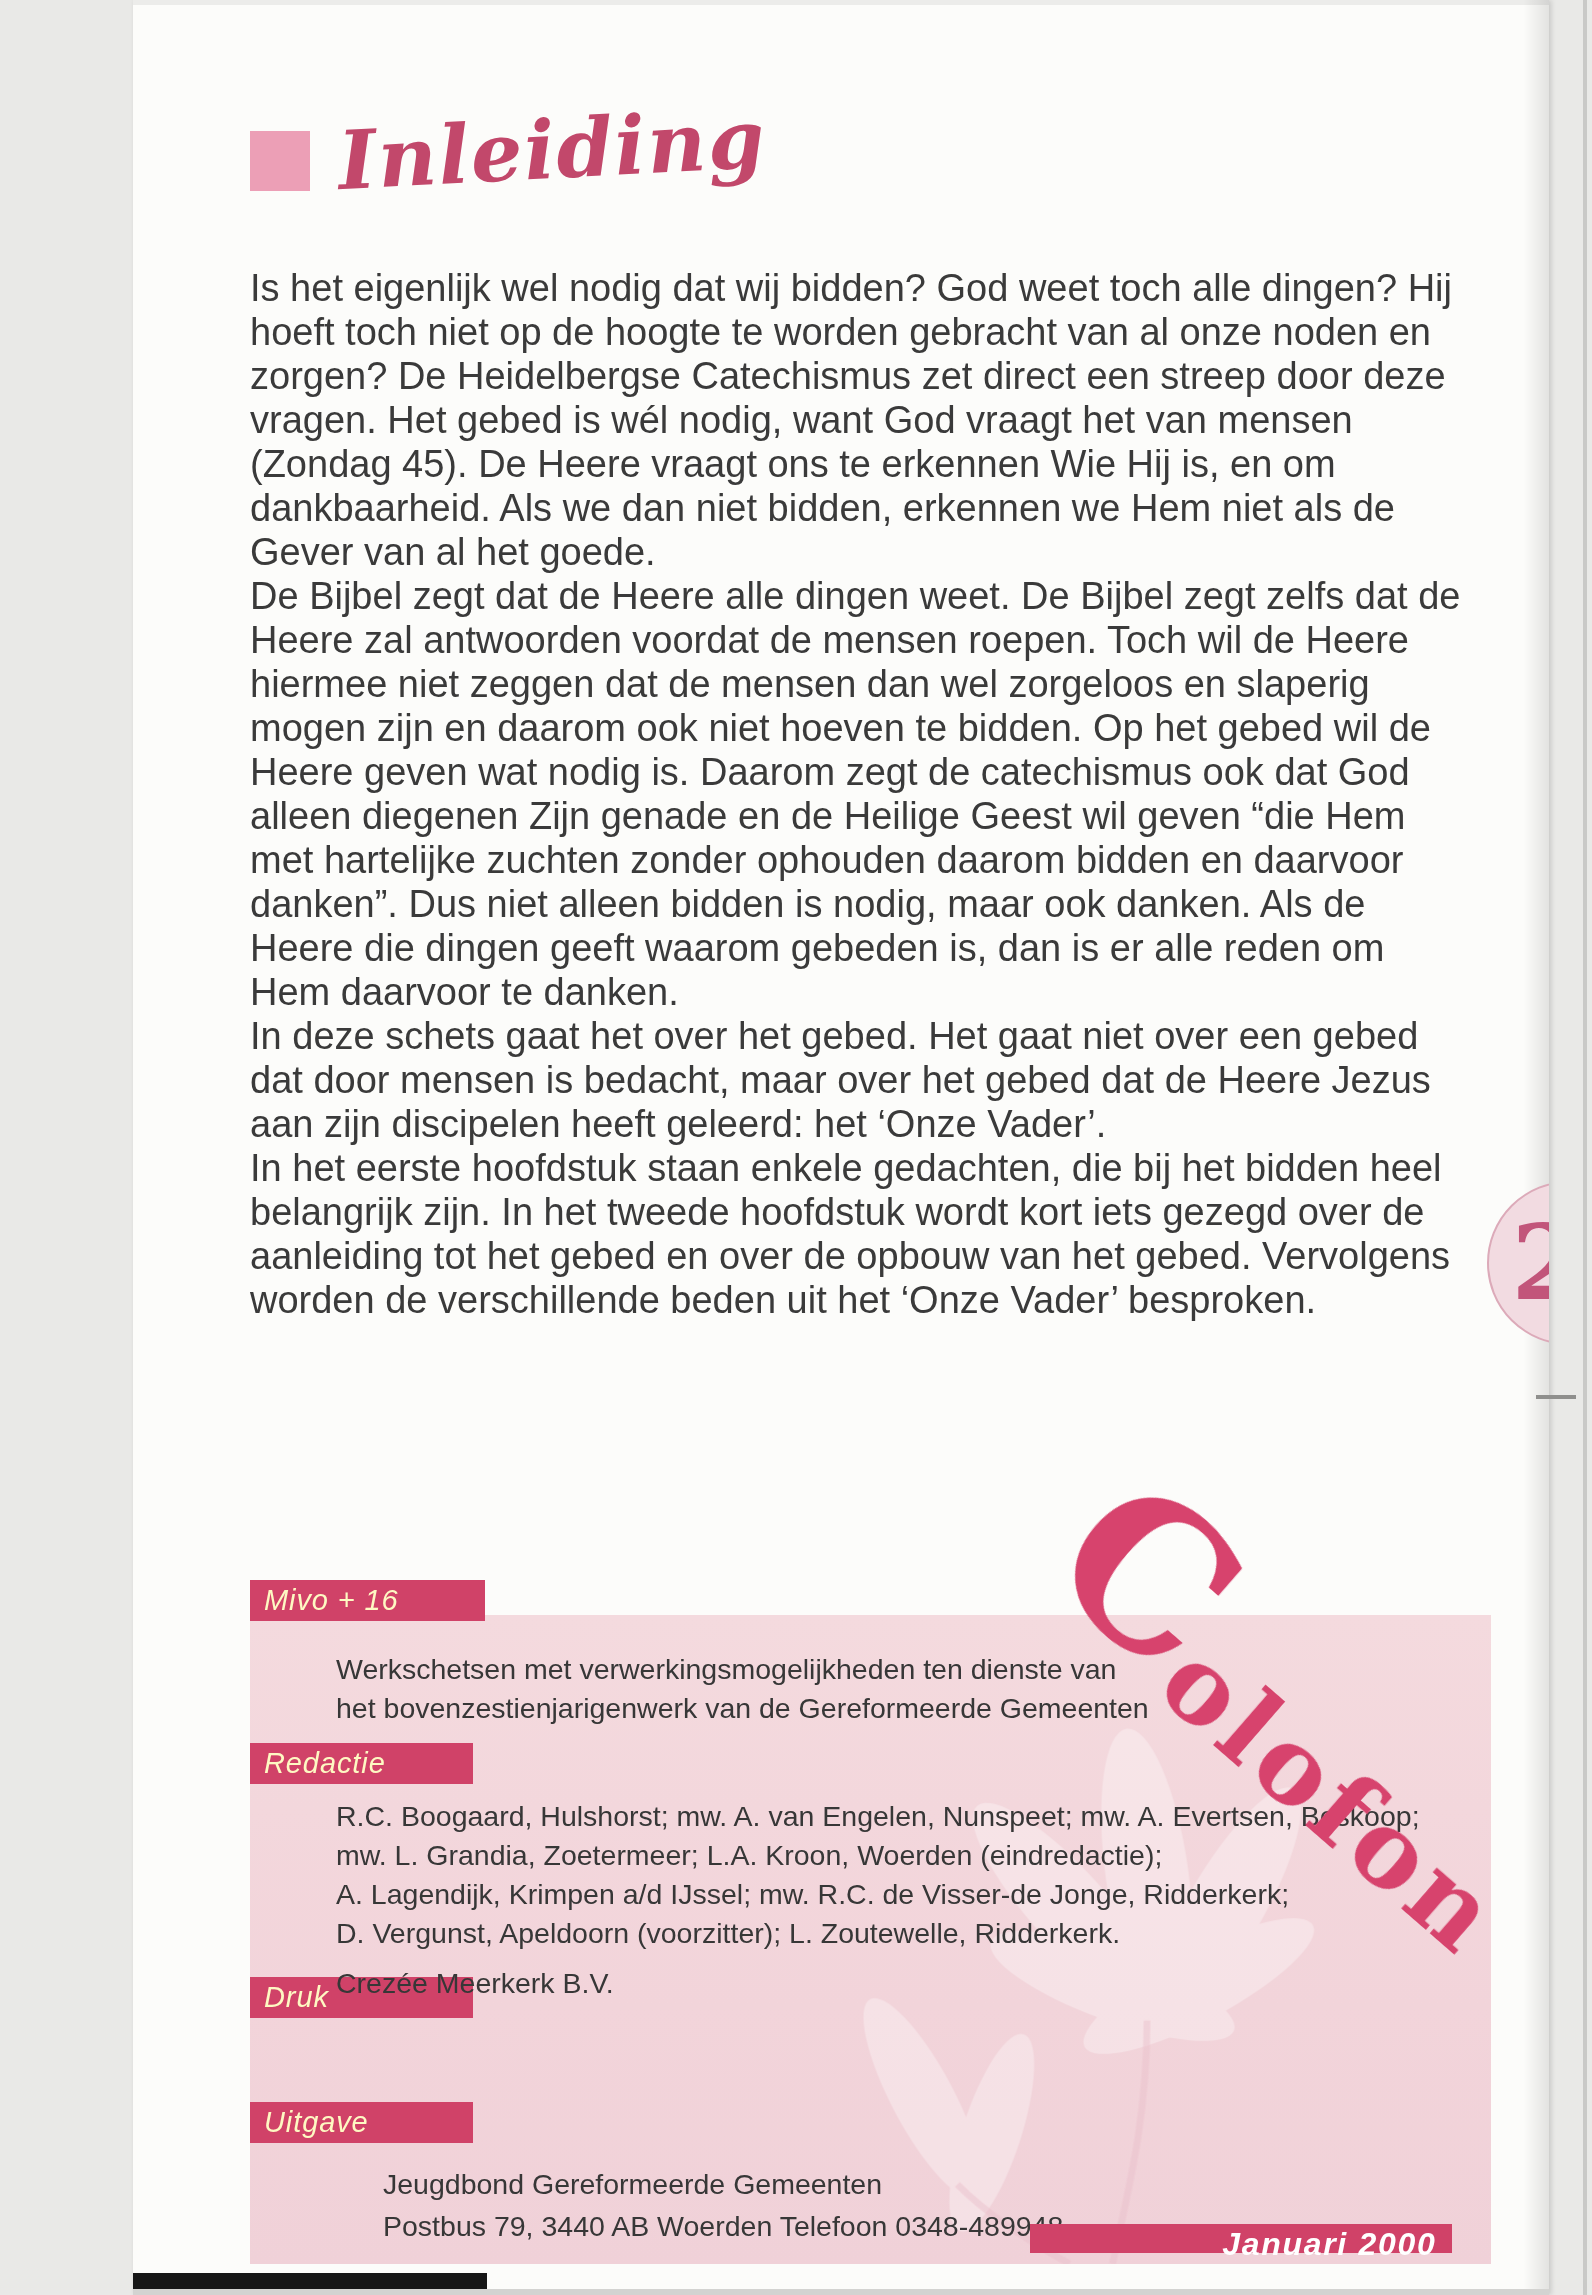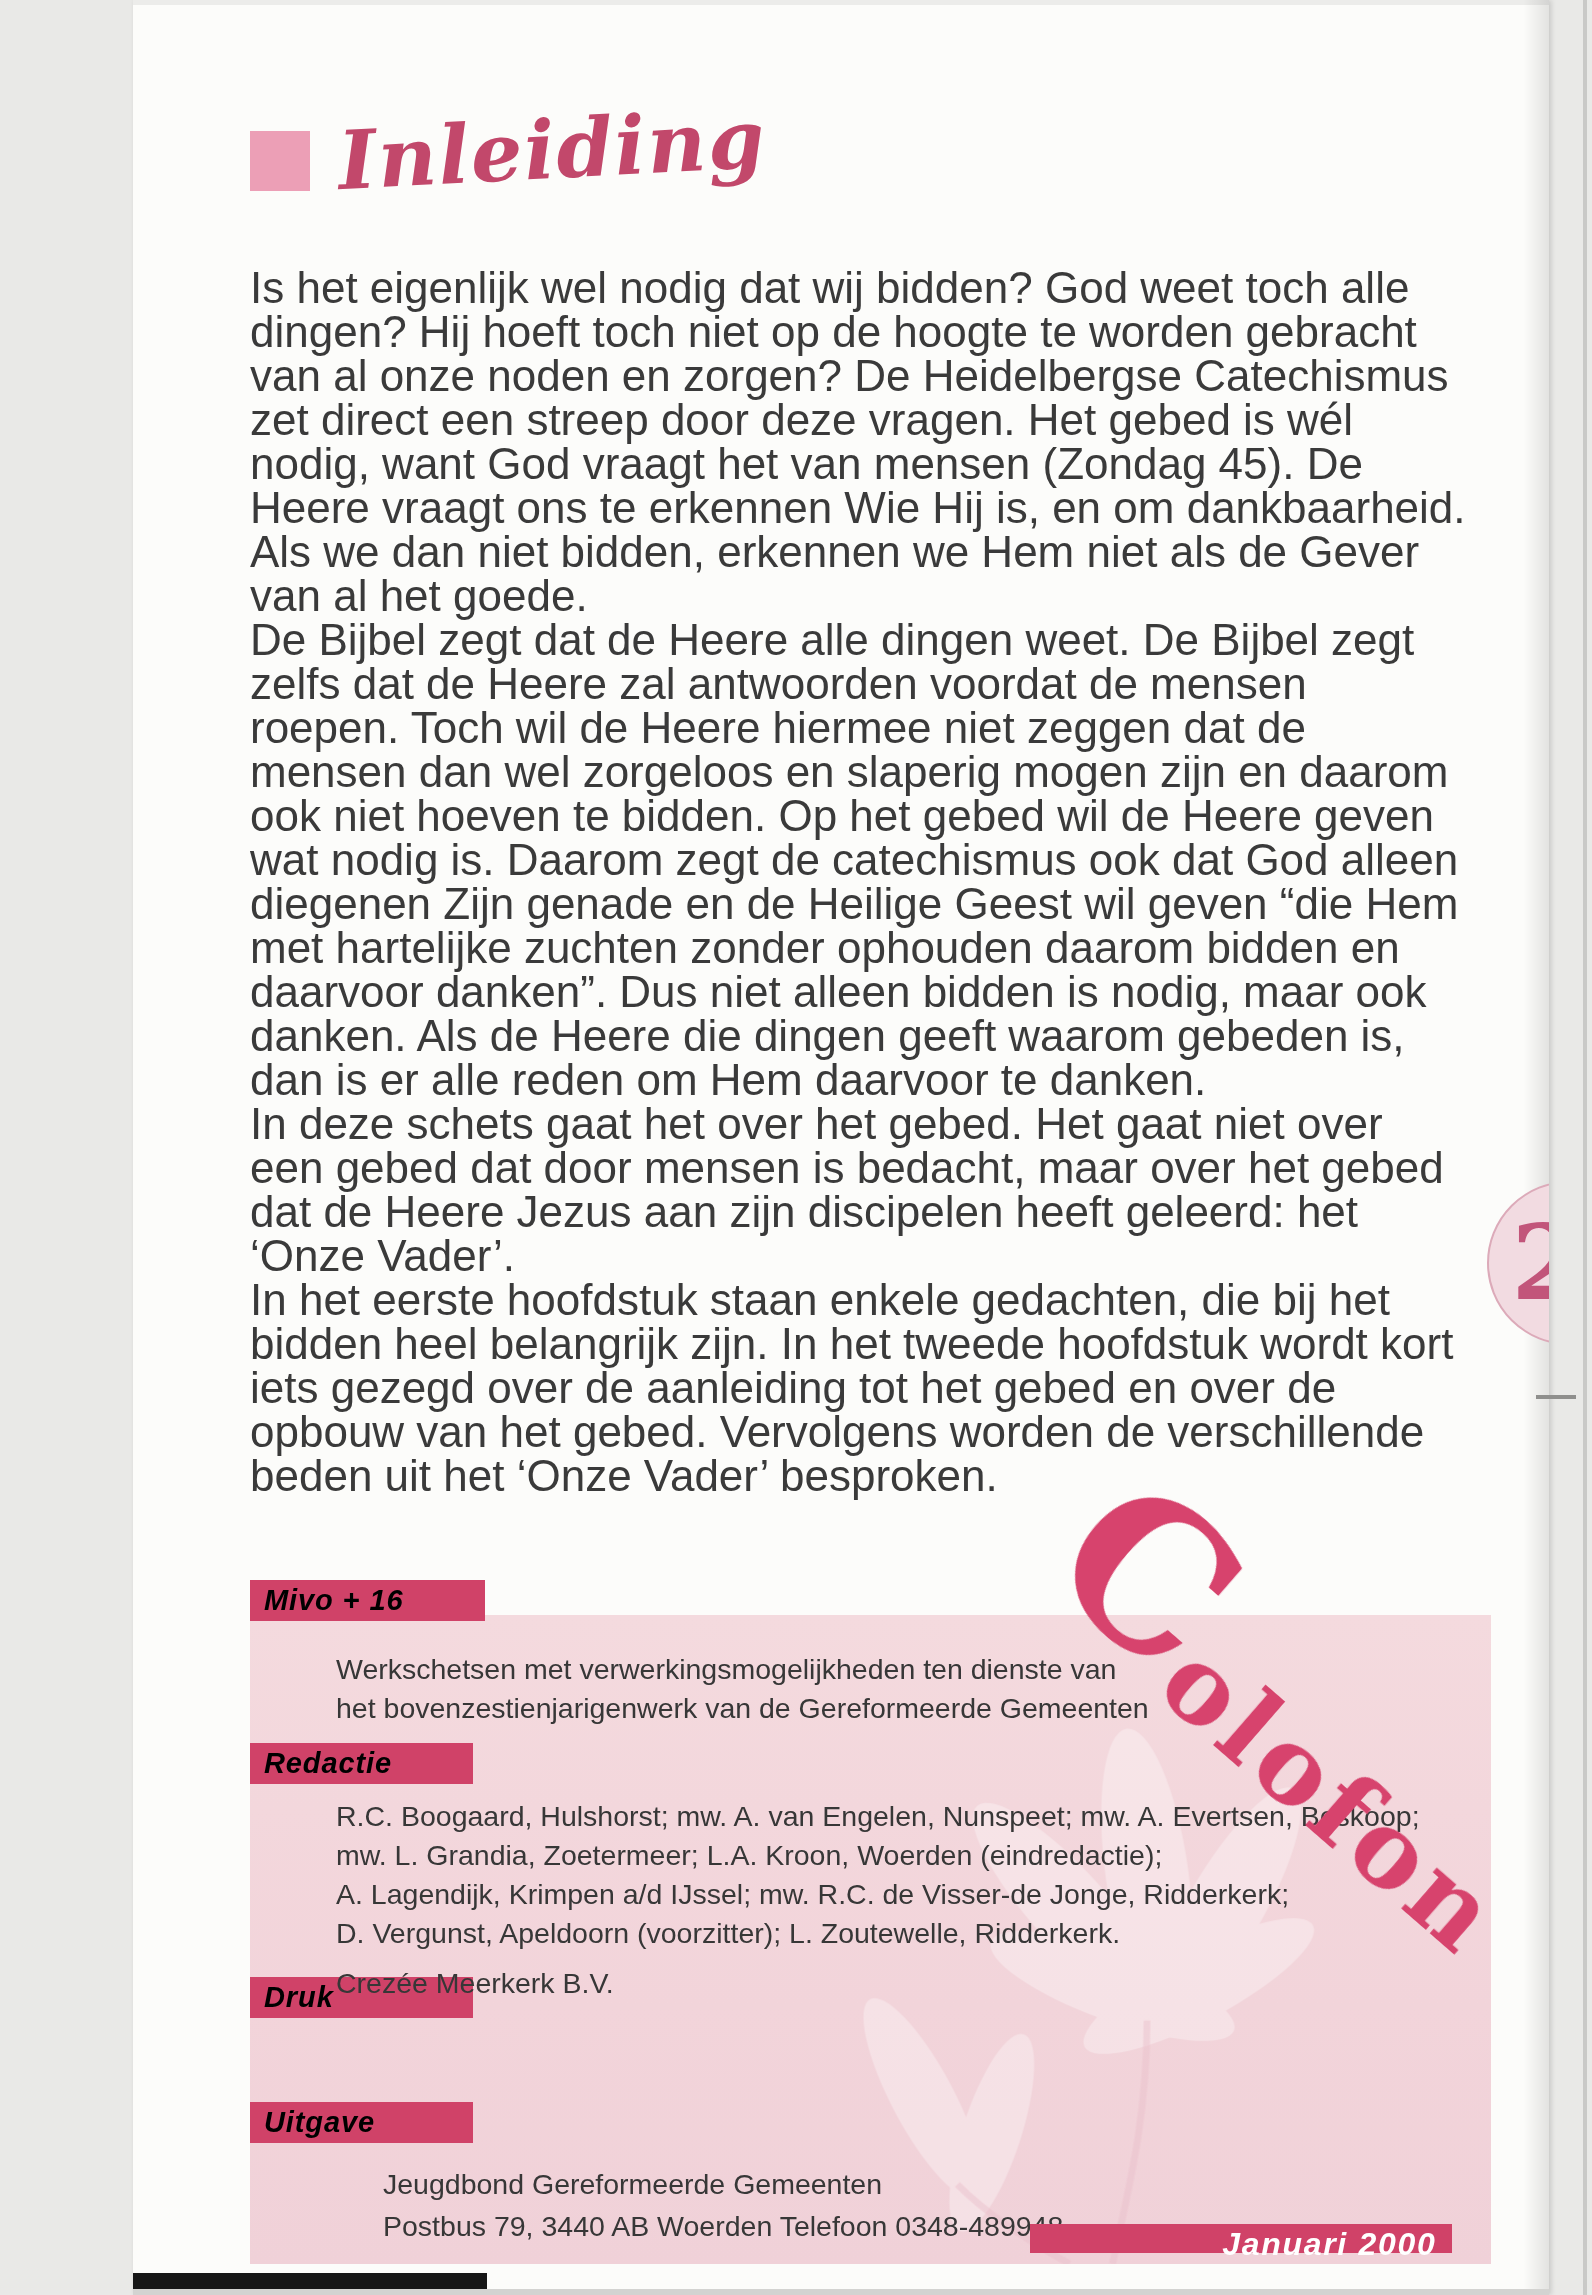--- a/index.html
+++ b/index.html
@@ -39,37 +39,37 @@
     font-family:"DejaVu Serif", serif;
     font-style:italic;font-weight:bold;
     font-size:81px;color:#c2486b;
     transform:rotate(-3deg);
     letter-spacing:1.7px;
   }
 
   
   .bodytext{
     position:absolute;left:117px;top:266px;width:1217px;
-    font-size:44px;line-height:44px;color:#3a3a3a;
+    font-size:38px;line-height:44px;color:#3a3a3a;
   }
   .bodytext p{margin:0;}
 
   
   .colophon-block{
     position:absolute;left:117px;top:1615px;width:1241px;height:649px;
     background:linear-gradient(180deg,#f4dade 0%, #f2d4da 60%, #f0d1d8 100%);
     overflow:hidden;
     z-index:1;
   }
   .lily{position:absolute;left:414px;top:0;width:828px;height:649px;opacity:.6;}
 
   .bar{
     position:absolute;height:41px;line-height:41px;
-    background:#d04268;color:#000000;
-    font-style:italic;font-weight:bold;font-size:29px;
+    background:#d04268;color:#fef9c3;
+    font-style:italic;font-weight:normal;font-size:29px;
     padding-left:14px;letter-spacing:0.9px;
     box-sizing:border-box;z-index:2;
   }
   .bar-mivo{left:117px;top:1580px;width:235px;}
   .bar-redactie{left:117px;top:1743px;width:223px;}
   .bar-druk{left:117px;top:1977px;width:223px;}
   .bar-uitgave{left:117px;top:2102px;width:223px;}
 
   .ctext{
     position:absolute;left:203px;z-index:2;

